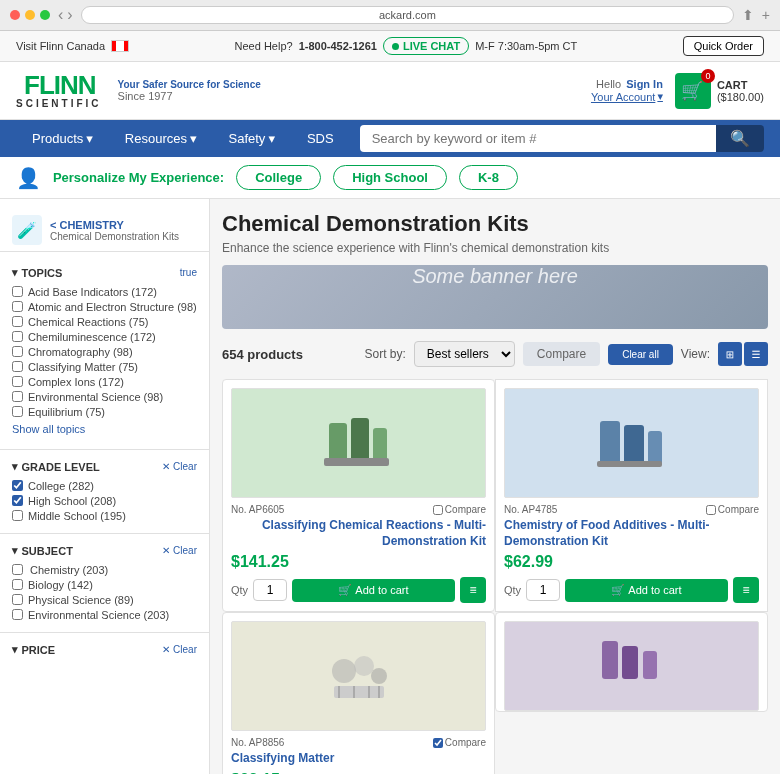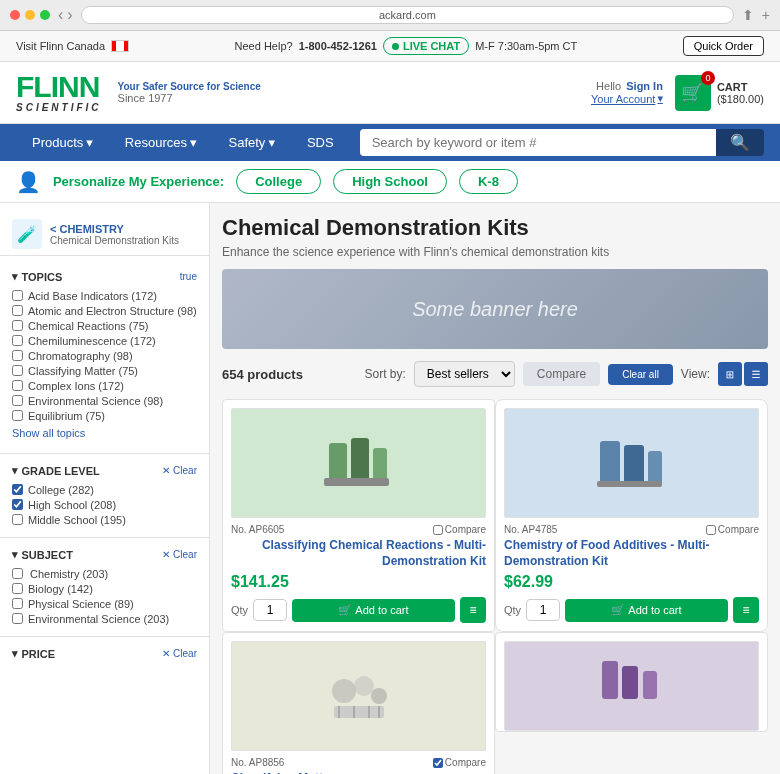--- a/index.html
+++ b/index.html
@@ -43,22 +43,22 @@
       <span style="width:7px;height:7px;background:#00a651;border-radius:50%;display:inline-block;"></span>
       <span>LIVE CHAT</span>
     </span>
     <span>M-F 7:30am-5pm CT</span>
   </div>
   <button style="border:1px solid #333;padding:3px 10px;border-radius:4px;background:white;cursor:pointer;font-size:11px;">Quick Order</button>
 </div>
 
 <div style="background:white;padding:10px 16px;display:flex;align-items:center;justify-content:space-between;border-bottom:1px solid #e0e0e0;">
   <div style="cursor:pointer;">
-    <div style="font-size:30px;font-weight:900;color:#00a651;letter-spacing:-1px;line-height:1;">FLINN</div>
-    <div style="font-size:10px;font-weight:bold;color:#333;letter-spacing:3px;font-style:italic;">SCIENTIFIC</div>
+    <div style="font-size:26px;font-weight:900;color:#00a651;letter-spacing:-1px;line-height:1;margin-left:8px;">FLINN</div>
+    <div style="font-size:10px;font-weight:bold;color:#333;letter-spacing:3px;">SCIENTIFIC</div>
   </div>
   <div style="margin-left:16px;flex:1;">
     <div style="color:#2b5ca8;font-size:10px;font-weight:bold;">Your Safer Source for Science</div>
     <div style="color:#666;font-size:11px;">Since 1977</div>
   </div>
   <div style="display:flex;align-items:center;gap:12px;">
     <div style="text-align:right;font-size:11px;">
       <div>
         <span style="color:#666;">Hello</span>
         <span style="color:#2b5ca8;font-weight:bold;cursor:pointer;margin-left:2px;">Sign In</span>
@@ -240,21 +240,21 @@
       </div>
     </div>
 
   </div>
 
   <div style="flex:1;padding:12px;">
 
     <h1 style="font-size:22px;font-weight:bold;color:#222;margin-bottom:4px;">Chemical Demonstration Kits</h1>
     <p style="font-size:12px;color:#666;margin-bottom:10px;">Enhance the science experience with Flinn's chemical demonstration kits</p>
 
-    <div style="background:linear-gradient(135deg,#b0b8c8 0%,#8898aa 100%);height:80px;border-radius:4px;display:flex;align-items:center;justify-content:center;color:rgba(255,255,255,0.8);font-size:20px;font-style:italic;margin-bottom:12px;">
+    <div style="background:linear-gradient(135deg,#b0b8c8 0%,#8898aa 100%);height:64px;border-radius:4px;display:flex;align-items:flex-start;justify-content:center;color:rgba(255,255,255,0.8);font-size:20px;font-style:italic;margin-bottom:12px;">
       <span>Some banner here</span>
     </div>
 
     <div style="display:flex;align-items:center;gap:8px;margin-bottom:12px;">
       <span style="font-size:13px;font-weight:bold;color:#333;">654 products</span>
       <span style="font-size:12px;color:#555;margin-left:auto;">Sort by:</span>
       <select style="padding:4px 8px;border:1px solid #ccc;border-radius:4px;font-size:12px;"><option>Best sellers</option></select>
       <button style="background:#e0e4ea;color:#666;border:none;padding:5px 14px;border-radius:4px;font-size:12px;cursor:pointer;">Compare</button>
       <button style="background:#2b5ca8;color:white;border:none;padding:5px 14px;border-radius:4px;font-size:10px;cursor:pointer;">Clear all</button>
       <span style="font-size:12px;color:#555;">View:</span>
@@ -288,21 +288,21 @@
           <span style="font-size:11px;color:#666;">Qty</span>
           <input type="text" value="1" style="width: 34px; padding: 3px 5px; border: 1px solid rgb(204, 204, 204); border-radius: 4px; font-size: 12px; text-align: center;">
           <button style="background:#00a651;color:white;border:none;padding:5px 8px;border-radius:4px;font-size:11px;cursor:pointer;display:flex;align-items:center;gap:3px;flex:1;justify-content:center;">
             <span>🛒</span>
             <span>Add to cart</span>
           </button>
           <button style="background:#00a651;color:white;border:none;width:26px;height:26px;border-radius:4px;cursor:pointer;font-size:12px;">≡</button>
         </div>
       </div>
 
-      <div style="background:white;border:1px solid #e0e0e0;border-radius:8px;padding:8px;">
+      <div style="background:white;border:1px solid #e0e0e0;border-radius:0;padding:8px;">
         <div style="width:100%;height:110px;background:#d0e0ee;border:1px solid #e0e0e0;margin-bottom:6px;display:flex;align-items:center;justify-content:center;overflow:hidden;border-radius:2px;">
           <svg width="80" height="80" viewBox="0 0 80 80">
             <rect x="8" y="18" width="20" height="45" rx="3" fill="#2a5a8a" opacity="0.7"></rect>
             <rect x="32" y="22" width="20" height="40" rx="3" fill="#1a4a7a" opacity="0.8"></rect>
             <rect x="56" y="28" width="14" height="34" rx="3" fill="#3a6a9a" opacity="0.7"></rect>
             <rect x="5" y="58" width="65" height="6" rx="2" fill="#888"></rect>
           </svg>
         </div>
         <div style="display:flex;align-items:center;justify-content:space-between;font-size:10px;color:#666;margin-bottom:3px;">
           <span>No. AP4785</span>

